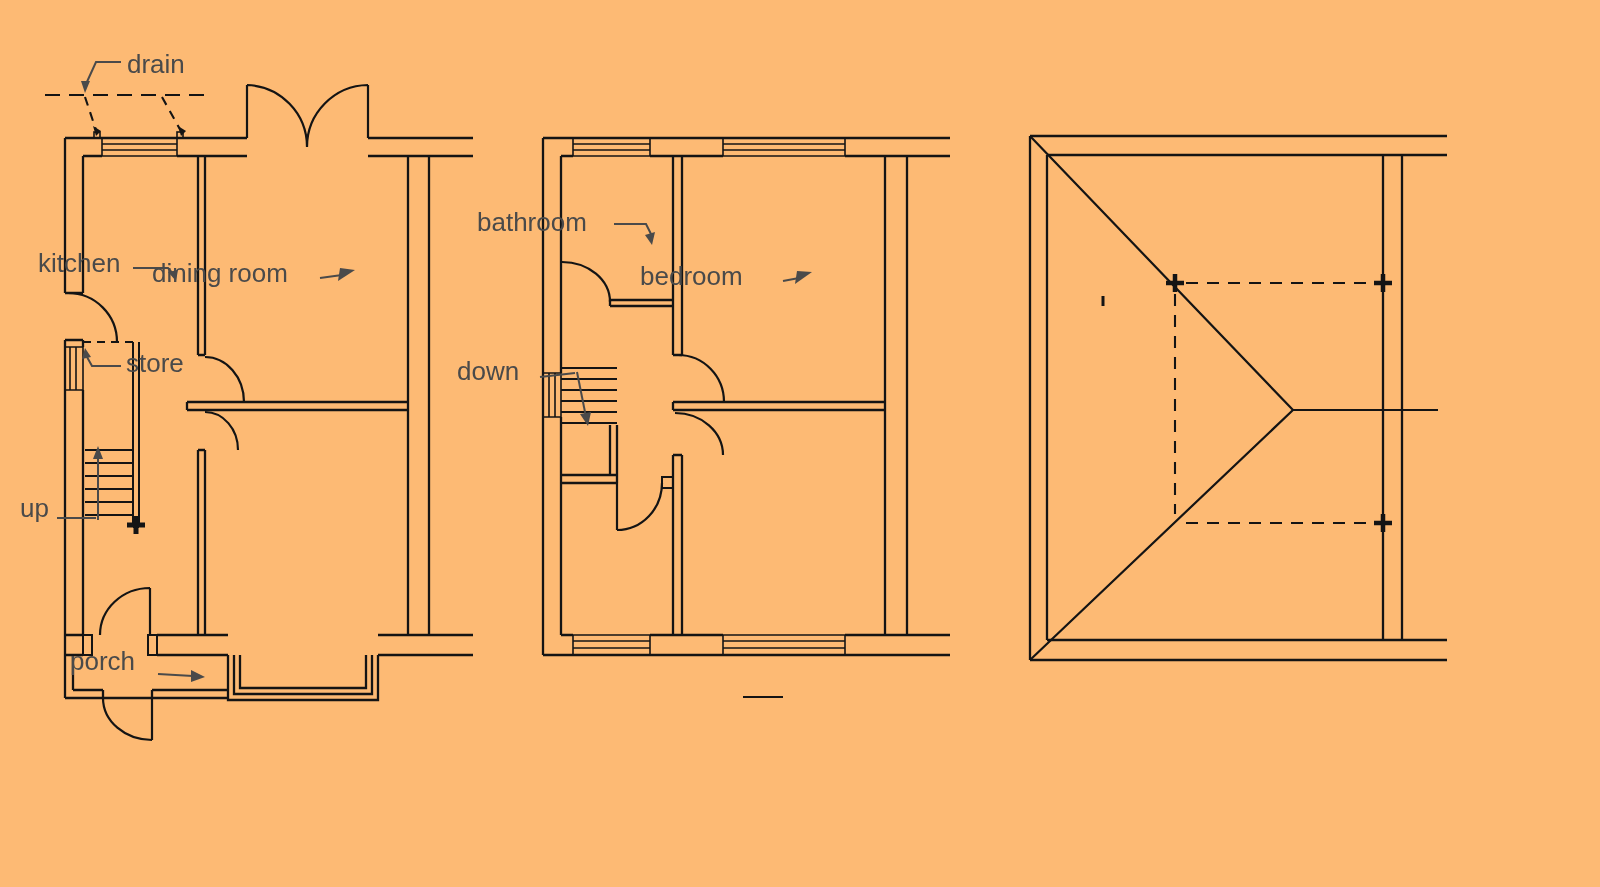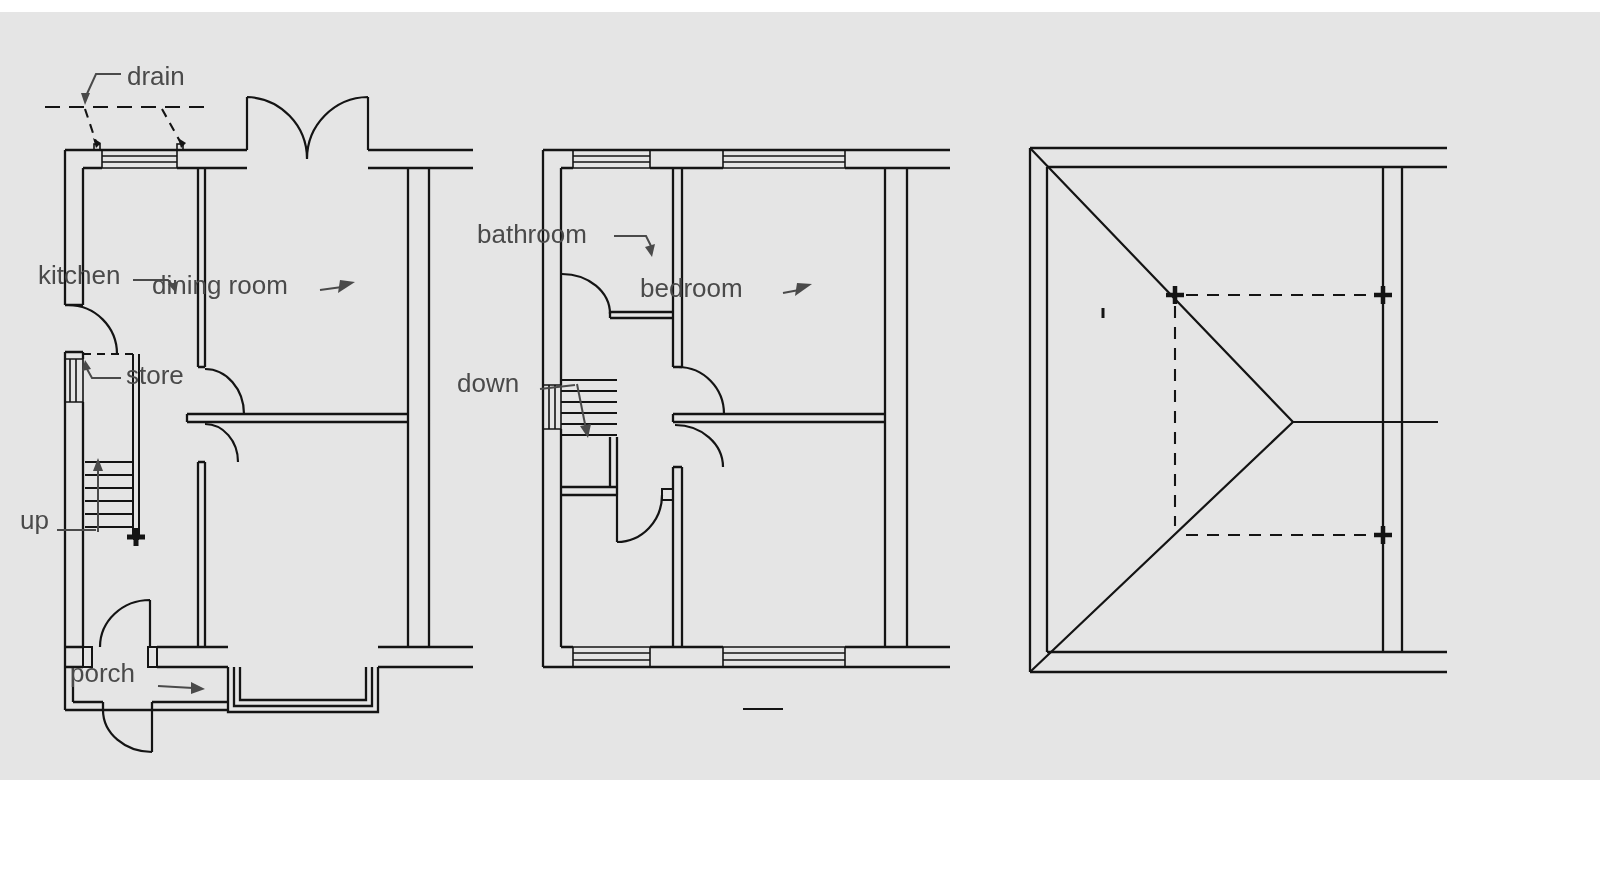--- a/index.html
+++ b/index.html
@@ -1,16 +1,16 @@
 <!DOCTYPE html>
 <html><head>
 <meta charset="utf-8">
 <style>
   html,body{margin:0;padding:0;background:#ffffff;}
-  .page{position:relative;width:1600px;height:768px;background:#e5e5e5;overflow:hidden;margin-top:12px;}
+  .page{position:relative;width:1600px;height:887px;background:#fdba74;overflow:hidden;}
   svg{display:block;}
   text{font-family:"Liberation Sans","DejaVu Sans",sans-serif;font-size:26px;}
 </style>
 </head>
 <body>
 
 <div class="page">
 <svg width="1600" height="887" viewBox="0 0 1600 887">
 
   <g fill="none" stroke="#141414">

